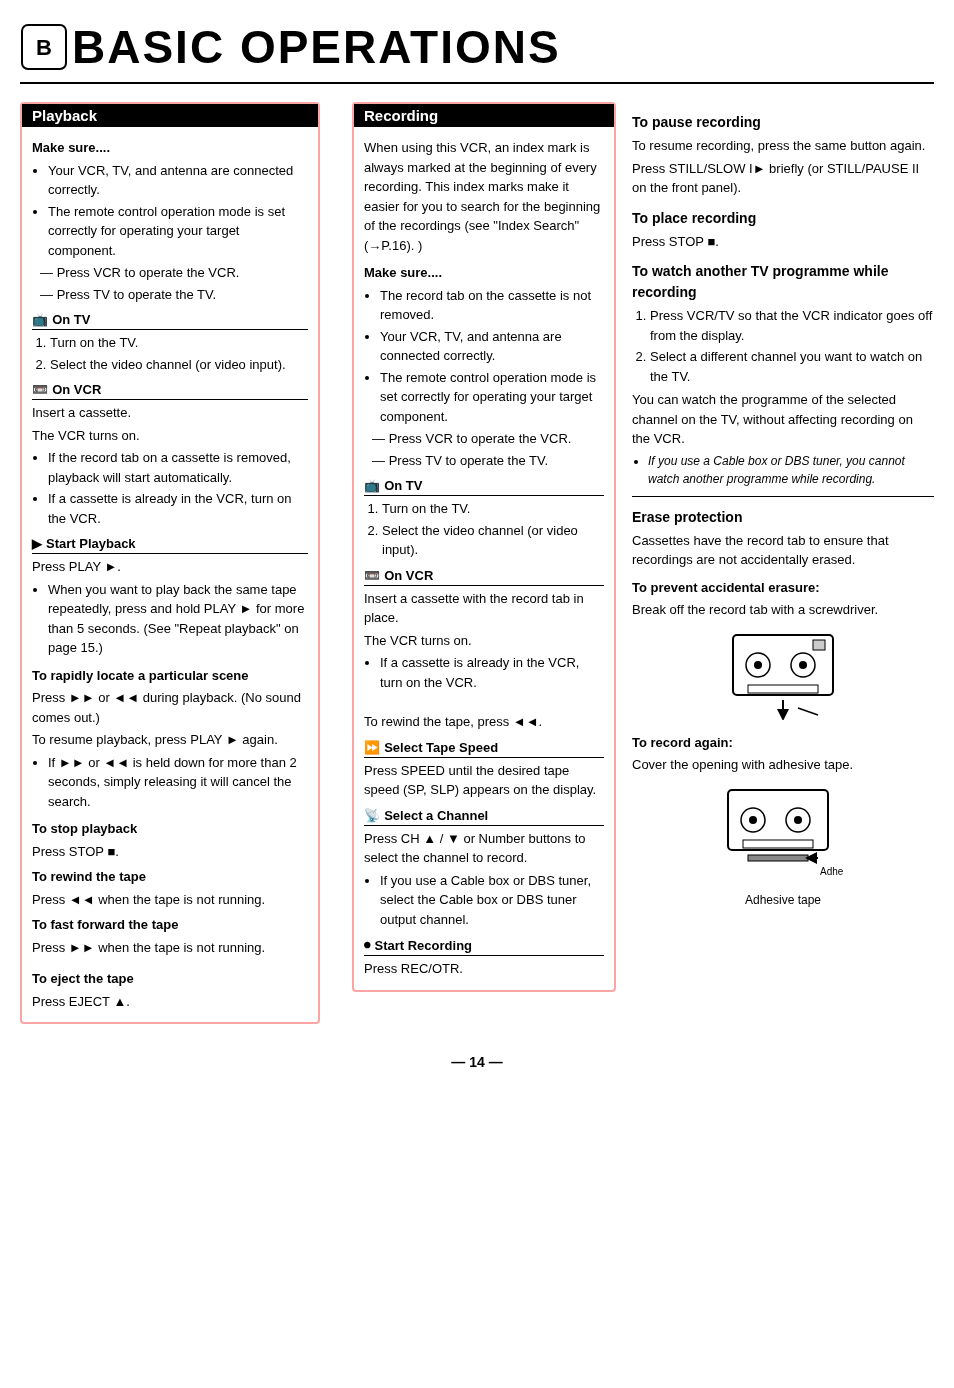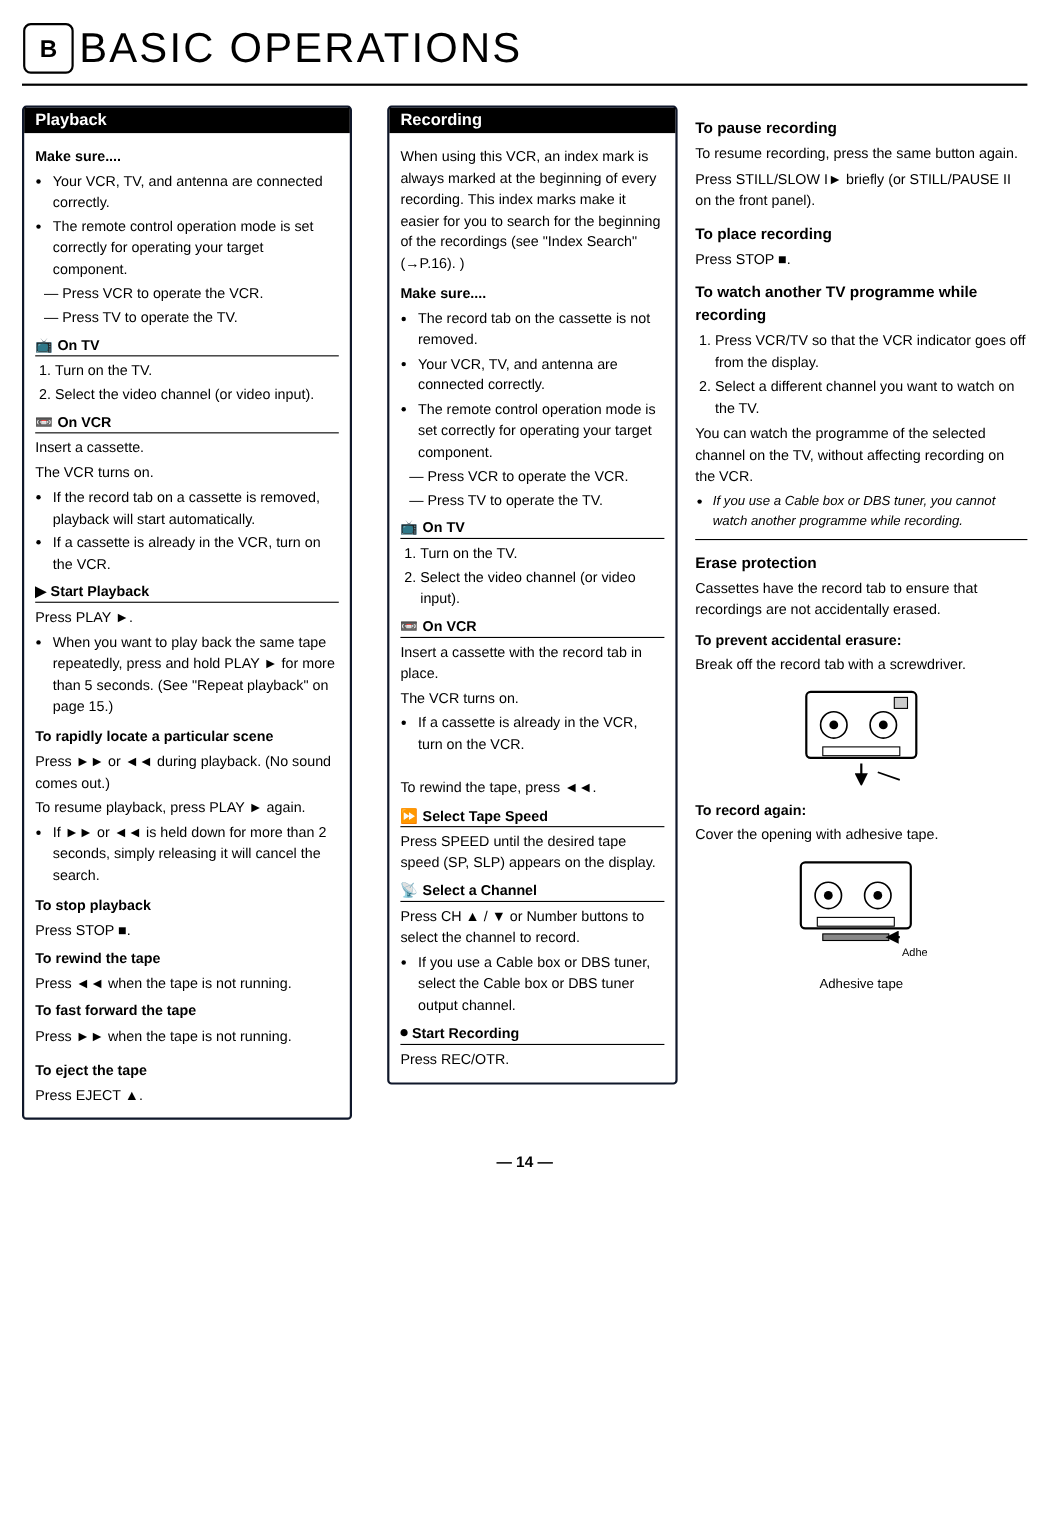--- a/index.html
+++ b/index.html
@@ -18,42 +18,42 @@
       margin-bottom: 18px;
       border-bottom: 2px solid #000;
       padding-bottom: 8px;
     }
     .page-header .logo-icon {
       width: 48px;
       height: 48px;
       margin-right: 4px;
     }
     .page-title {
-      font-size: 38px;
-      font-weight: normal;
+      font-size: 46px;
+      font-weight: bold;
       letter-spacing: 2px;
     }
     .main-content {
       display: flex;
       gap: 16px;
     }
     .left-col {
       width: 300px;
       flex-shrink: 0;
     }
     .mid-col {
       width: 280px;
       flex-shrink: 0;
       padding-left: 16px;
     }
     .right-col {
       flex: 1;
     }
     .section-box {
-      border: 2px solid #0f172a;
+      border: 2px solid #fca5a5;
       border-radius: 4px;
       margin-bottom: 10px;
     }
     .section-box-title {
       background: #000;
       color: #fff;
       font-weight: bold;
       font-size: 15px;
       padding: 3px 10px;
     }

